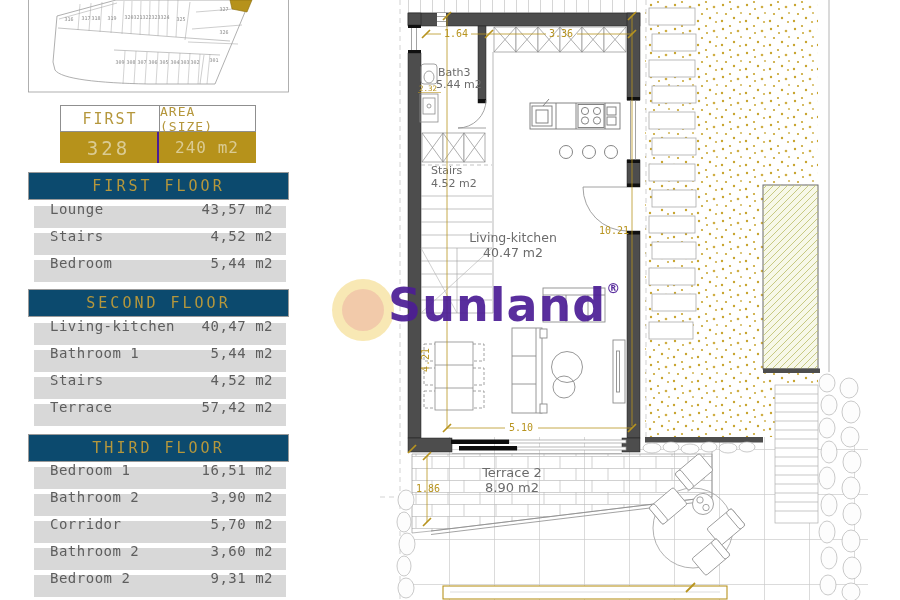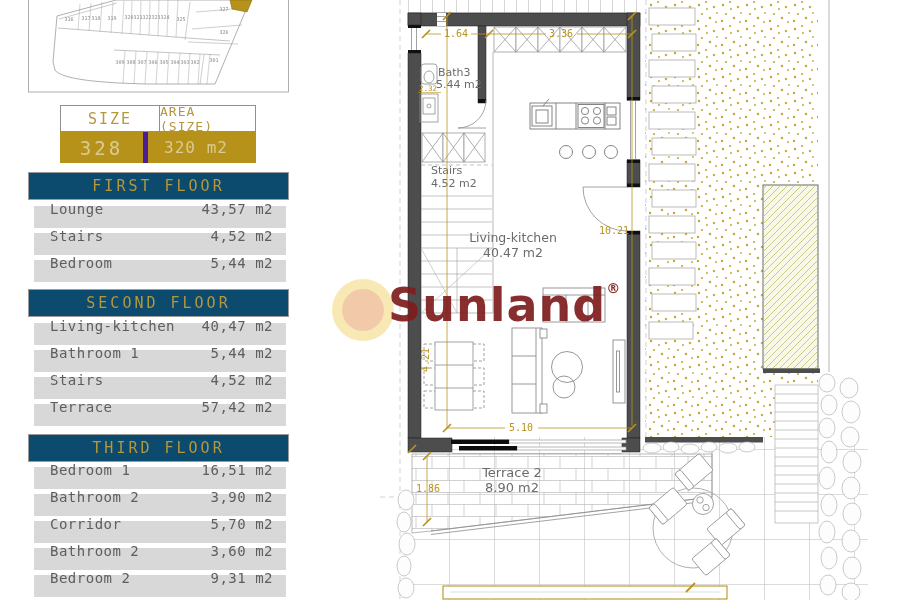--- a/index.html
+++ b/index.html
@@ -8,21 +8,21 @@
   
   .siteplan-svg{position:absolute;left:28px;top:0;}
   .plot-table{position:absolute;left:60px;top:105px;width:196px;}
   .pt-header{display:flex;height:27px;border:1px solid #8f8f8f;background:#fff;box-sizing:border-box;}
   .pt-cell{display:flex;align-items:center;justify-content:center;color:#b5973c;
            font-size:13px;letter-spacing:1px;box-sizing:border-box;}
   .pt-cell.c1{width:99px;border-right:1px solid #8f8f8f;font-size:15px;letter-spacing:2px;}
   .pt-cell.c2{width:95px;}
   .pt-values{display:flex;height:31px;background:#b6921b;}
   .pt-val{display:flex;align-items:center;justify-content:center;color:#dacb93;box-sizing:border-box;}
-  .pt-val.c1{width:88px;font-size:19px;letter-spacing:3px;border-right:5px solid #4c1d95;}
+  .pt-val.c1{width:99px;font-size:19px;letter-spacing:3px;border-right:2px solid #4c1d95;}
   .pt-val.c2{width:96px;font-size:16px;letter-spacing:1px;}
   .section-header{position:absolute;left:28px;width:261px;height:28px;background:#0c4a6e;
           border:1px solid #9a9a9a;box-sizing:border-box;display:flex;align-items:center;justify-content:center;
           color:#b5973c;font-size:15px;letter-spacing:3px;}
   .room-row{position:absolute;left:34px;width:252px;height:22px;background:#d8d8d8;
           display:flex;align-items:center;justify-content:space-between;
           padding:0 13px 16px 16px;box-sizing:border-box;color:#5e5e5e;font-size:14px;}
   .room-row .rname{letter-spacing:0.5px;}
   .room-row .rarea{letter-spacing:0.5px;}
   
@@ -31,21 +31,21 @@
   .plan-svg text.dim{font-family:"DejaVu Sans Mono",monospace;fill:#b8941f;}
   .siteplan-svg text{font-family:"DejaVu Sans Mono",monospace;fill:#8a8a8a;font-size:5px;}
   
   .watermark{position:absolute;left:330px;top:274px;width:310px;height:74px;z-index:6;
              opacity:0.92;pointer-events:none;}
   .wm-sun{position:absolute;left:2px;top:5px;width:62px;height:62px;border-radius:50%;
           background:#f8e7ae;}
   .wm-sun::after{content:"";position:absolute;left:10px;top:10px;width:42px;height:42px;
           border-radius:50%;background:#f1c6a3;}
   .wm-text{position:absolute;left:58px;top:4px;font-family:"DejaVu Sans",sans-serif;
-          font-weight:bold;font-size:46px;color:#7f1d1d;letter-spacing:1px;}
+          font-weight:bold;font-size:46px;color:#4c1d95;letter-spacing:1px;}
   .wm-text sup{font-size:14px;vertical-align:28px;}
 </style>
 </head>
 <body>
 
 <div class="canvas">
 
   <svg class="siteplan-svg" width="262" height="93" viewBox="0 0 262 93">
     <g fill="none" stroke="#9c9c9c" stroke-width="0.8">
       <rect x="0.5" y="-4" width="260" height="96"></rect>
@@ -78,26 +78,26 @@
       <text x="136" y="64">305</text>
       <text x="147" y="64">304</text>
       <text x="157" y="64">303</text>
       <text x="167" y="64">302</text>
       <text x="186" y="62">301</text>
     </g>
   </svg>
 
   <div class="plot-table">
     <div class="pt-header">
-      <div class="pt-cell c1">SIZE</div>
+      <div class="pt-cell c1">FIRST</div>
       <div class="pt-cell c2">AREA (SIZE)</div>
     </div>
     <div class="pt-values">
       <div class="pt-val c1">328</div>
-      <div class="pt-val c2">320 m2</div>
+      <div class="pt-val c2">240 m2</div>
     </div>
   </div>
 
   <div class="section-header" style="top:172px">FIRST FLOOR</div>
   <div class="room-row" style="top:206px">
       <span class="rname">Lounge</span>
       <span class="rarea">43,57 m2</span>
     </div>
   <div class="room-row" style="top:233px">
       <span class="rname">Stairs</span>

